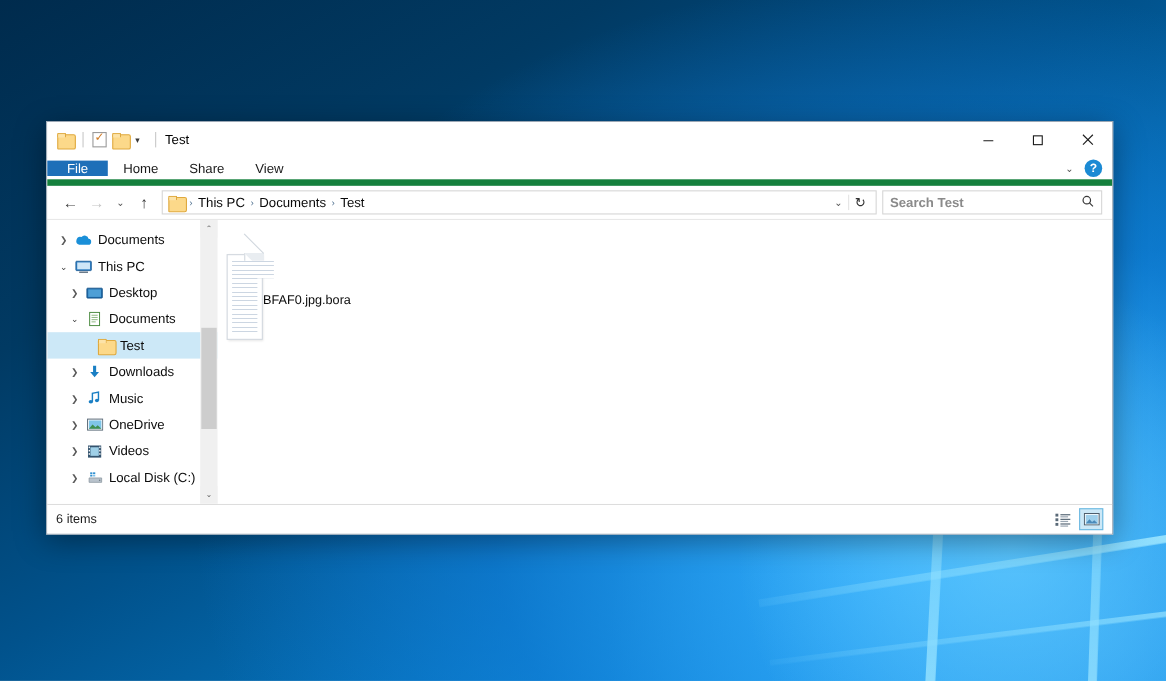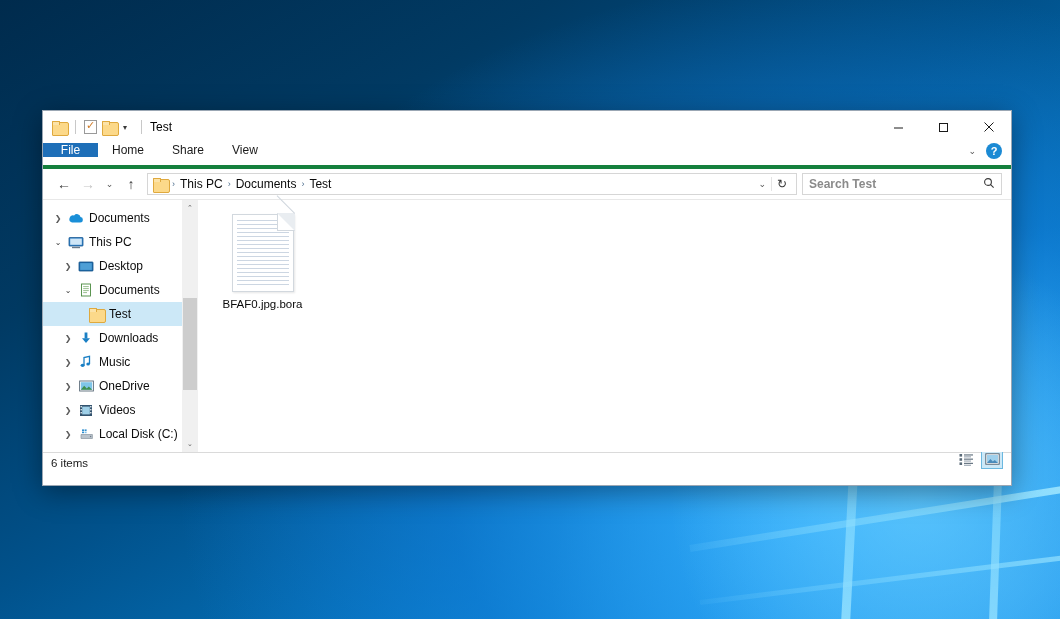--- a/index.html
+++ b/index.html
@@ -74,22 +74,22 @@
 
   #winbtns { margin-left: auto; display: flex; height: 32px; }
   .winbtn {
     width: 45px; height: 32px; display: flex; align-items: center; justify-content: center;
     font-size: 12px; color: #1a1a1a;
   }
   .winbtn svg { display: block; }
 
   
   #ribbon {
-    height: 26px; flex: 0 0 26px; display: flex; align-items: flex-start;
-    background: #ffffff; border-bottom: 4px solid #15803d;
+    height: 26px; flex: 0 0 26px; display: flex; align-items: center;
+    background: #ffffff; border-bottom: 6px solid #15803d;
   }
   #tab-file {
     background: #1e6fb8; color: #fff; display: flex; align-items: center; justify-content: center;
     width: 55px; font-size: 12px;
   }
   .rtab {
     display: flex; align-items: center; padding: 0 14px; font-size: 12px; color: #1a1a1a;
   }
   #ribbon-right { margin-left: auto; display: flex; align-items: center; gap: 10px; padding-right: 9px; }
   #ribbon-chev { font-size: 9px; color: #555; }
@@ -156,21 +156,21 @@
                display: flex; flex-direction: column; align-items: center; }
   .sb-arrow { height: 16px; width: 16px; display: flex; align-items: center; justify-content: center;
               font-size: 7px; color: #606060; background: #f0f0f0; }
   #sb-track { flex: 1; width: 16px; position: relative; }
   #sb-thumb { position: absolute; left: 1px; width: 14px; top: 82px; height: 92px; background: #cdcdcd; }
 
   
   #filepane { flex: 1; background: #fff; position: relative; padding: 8px 0 0 8px; }
   #filegrid { display: flex; flex-wrap: wrap; align-content: flex-start; }
   .fileitem {
-    width: 113px; height: 118px; display: flex; flex-direction: column; align-items: center;
+    width: 113px; height: 118px; display: flex; flex-direction: row; align-items: center;
     padding-top: 6px;
   }
   .doc-ico { width: 62px; height: 78px; position: relative; }
   .doc-page {
     position: absolute; inset: 0; background: #ffffff;
     border: 1px solid #d2d8de; border-top-right-radius: 0;
     box-shadow: 1px 1px 2px rgba(0,0,0,0.10);
   }
   .doc-lines {
     position: absolute; left: 5px; right: 5px; top: 6px; bottom: 6px;
@@ -192,21 +192,21 @@
   }
   .doc-fold-edge {
     position: absolute; right: -1px; top: -1px; width: 25px; height: 1px;
     background: #cfd6dd; transform: rotate(45deg); transform-origin: right top;
   }
   .flabel { margin-top: 6px; font-size: 11.5px; color: #0a0a0a; white-space: nowrap; }
 
   
   #statusbar {
     height: 27px; flex: 0 0 27px; border-top: 1px solid #dadada; background: #fff;
-    display: flex; align-items: flex-end; padding: 16px 8px;
+    display: flex; align-items: center; padding: 4px 8px;
   }
   #status-text { font-size: 11.5px; color: #1a1a1a; }
   #viewbtns { margin-left: auto; display: flex; align-items: center; gap: 4px; }
   .viewbtn { width: 22px; height: 20px; display: flex; align-items: center; justify-content: center; }
   .viewbtn.active { background: #cce8f7; border: 1px solid #6bb8e0; }
 </style>
 </head>
 <body>
 
 <div id="desktop">

